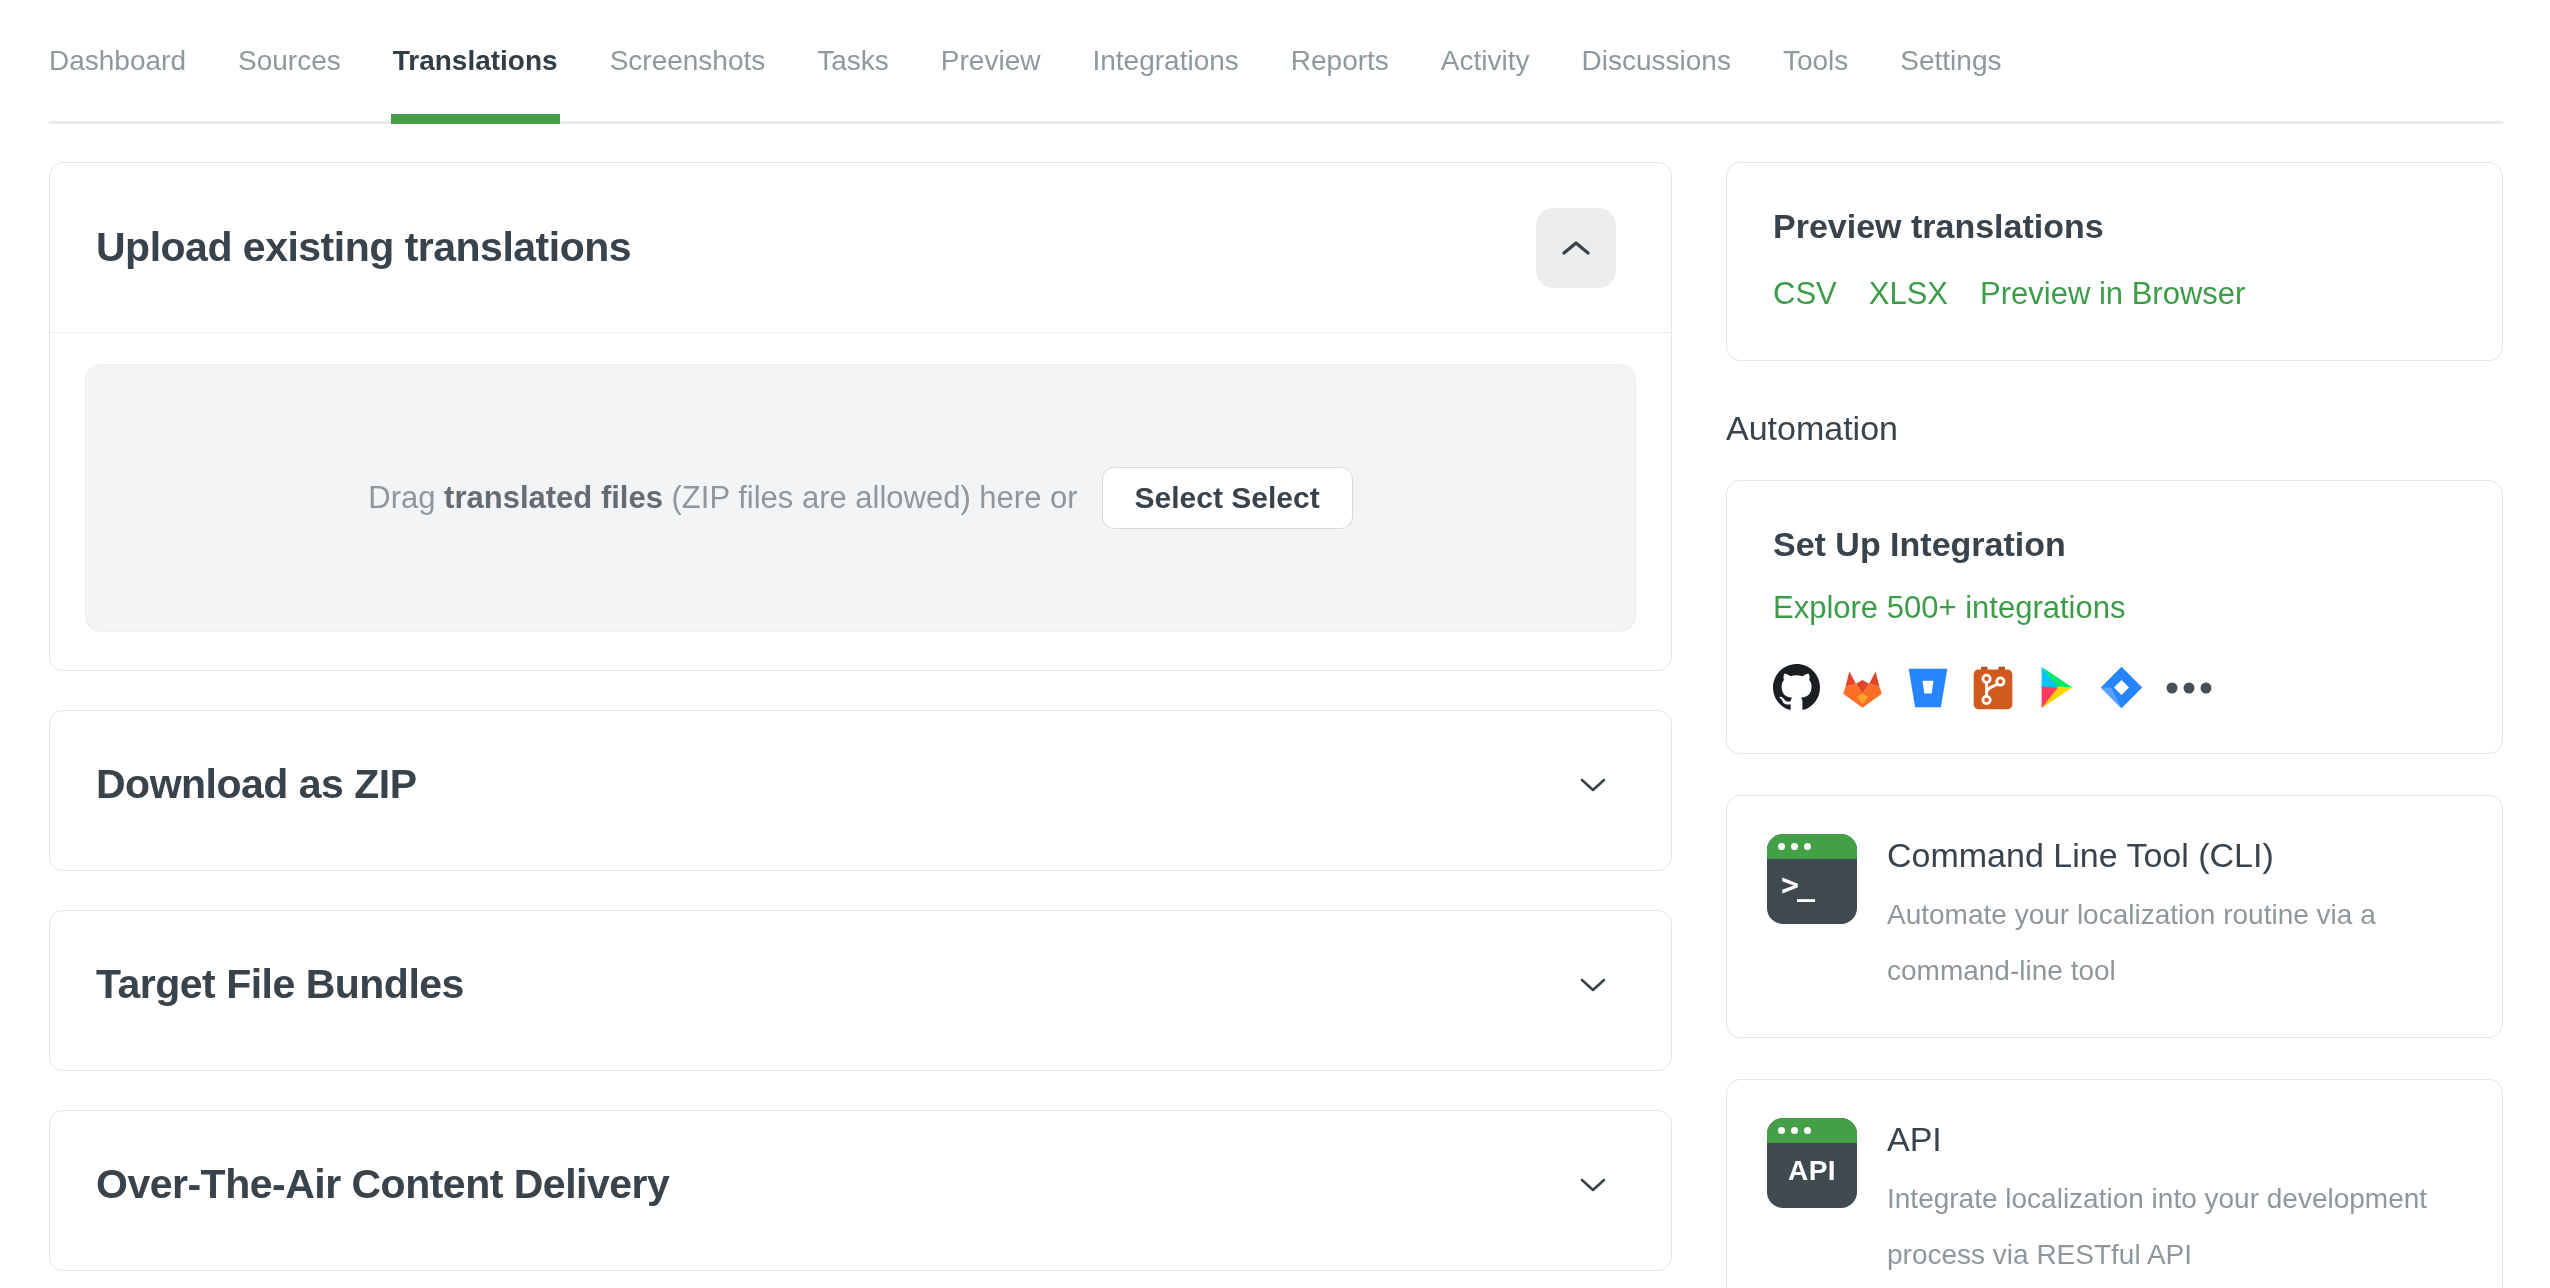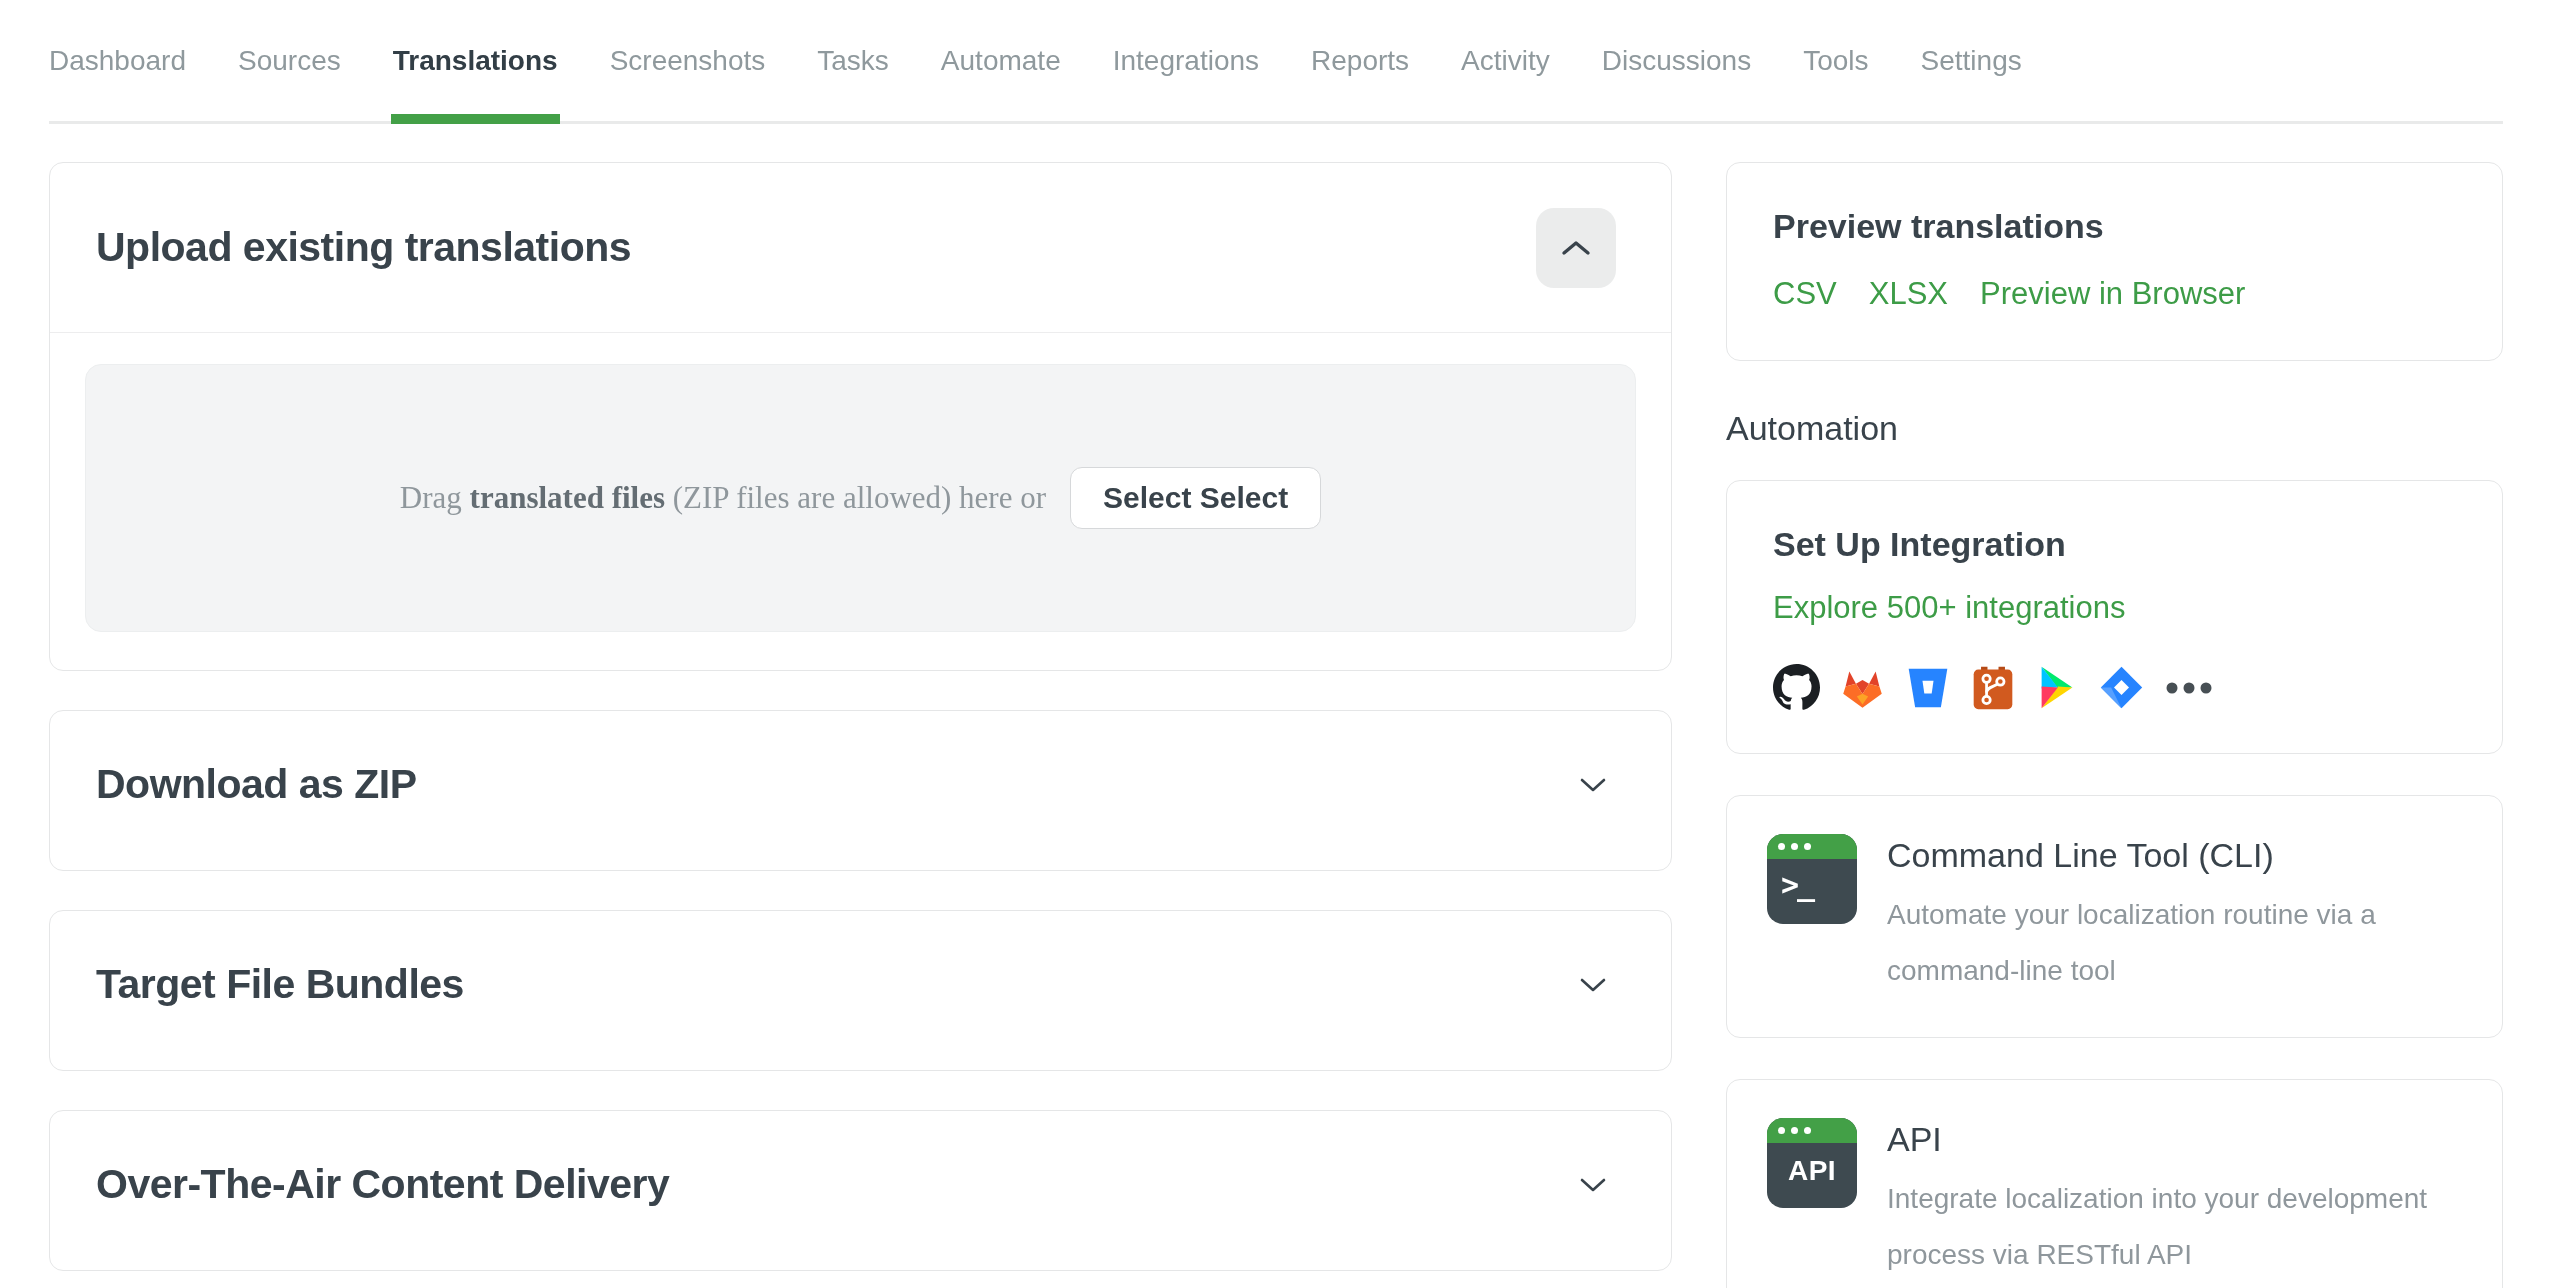--- a/index.html
+++ b/index.html
@@ -28,21 +28,21 @@
   .upload-header { height: 170px; display: flex; align-items: center;
          justify-content: space-between; padding: 0 55px 0 46px;
          border-bottom: 1px solid #ededee; }
   .upload-header h2 { font-size: 41px; font-weight: bold; letter-spacing: -0.5px; color: #39434b; }
   .collapse-btn { width: 80px; height: 80px; border: none; border-radius: 18px;
          background: #ebecec; display: flex; align-items: center; justify-content: center;
          cursor: pointer; }
   .upload-body { padding: 31px 35px 38px 35px; }
   .dropzone { height: 268px; background: #f3f4f5; border: 1px solid #eceeef;
          border-radius: 16px; display: flex; align-items: center; justify-content: center; }
-  .drop-text { font-size: 31px; color: #8f979c; font-family: Liberation Serif, serif; }
+  .drop-text { font-size: 31px; color: #8f979c; }
   .drop-text b { color: #646d73; }
   .select-files { margin-left: 24px; height: 62px; padding: 0 32px; font-size: 30px;
          font-weight: bold; color: #39434b; background: #ffffff;
          border: 1px solid #d6d8da; border-radius: 12px; cursor: pointer;
          font-family: "Liberation Sans", sans-serif; }
 
   
   .section-card { height: 161px; display: flex; align-items: center;
          justify-content: space-between; padding: 0 62px 12px 46px; cursor: pointer; }
   .section-card h2 { font-size: 41px; font-weight: bold; letter-spacing: -0.5px; color: #39434b; }
@@ -86,21 +86,21 @@
 <body>
 
 <div class="page">
 
   <nav class="nav">
     <div class="tab">Dashboard</div>
     <div class="tab">Sources</div>
     <div class="tab active">Translations</div>
     <div class="tab">Screenshots</div>
     <div class="tab">Tasks</div>
-    <div class="tab">Automate</div>
+    <div class="tab">Preview</div>
     <div class="tab">Integrations</div>
     <div class="tab">Reports</div>
     <div class="tab">Activity</div>
     <div class="tab">Discussions</div>
     <div class="tab">Tools</div>
     <div class="tab">Settings</div>
   </nav>
 
   <div class="content">
     <main class="left-col">

